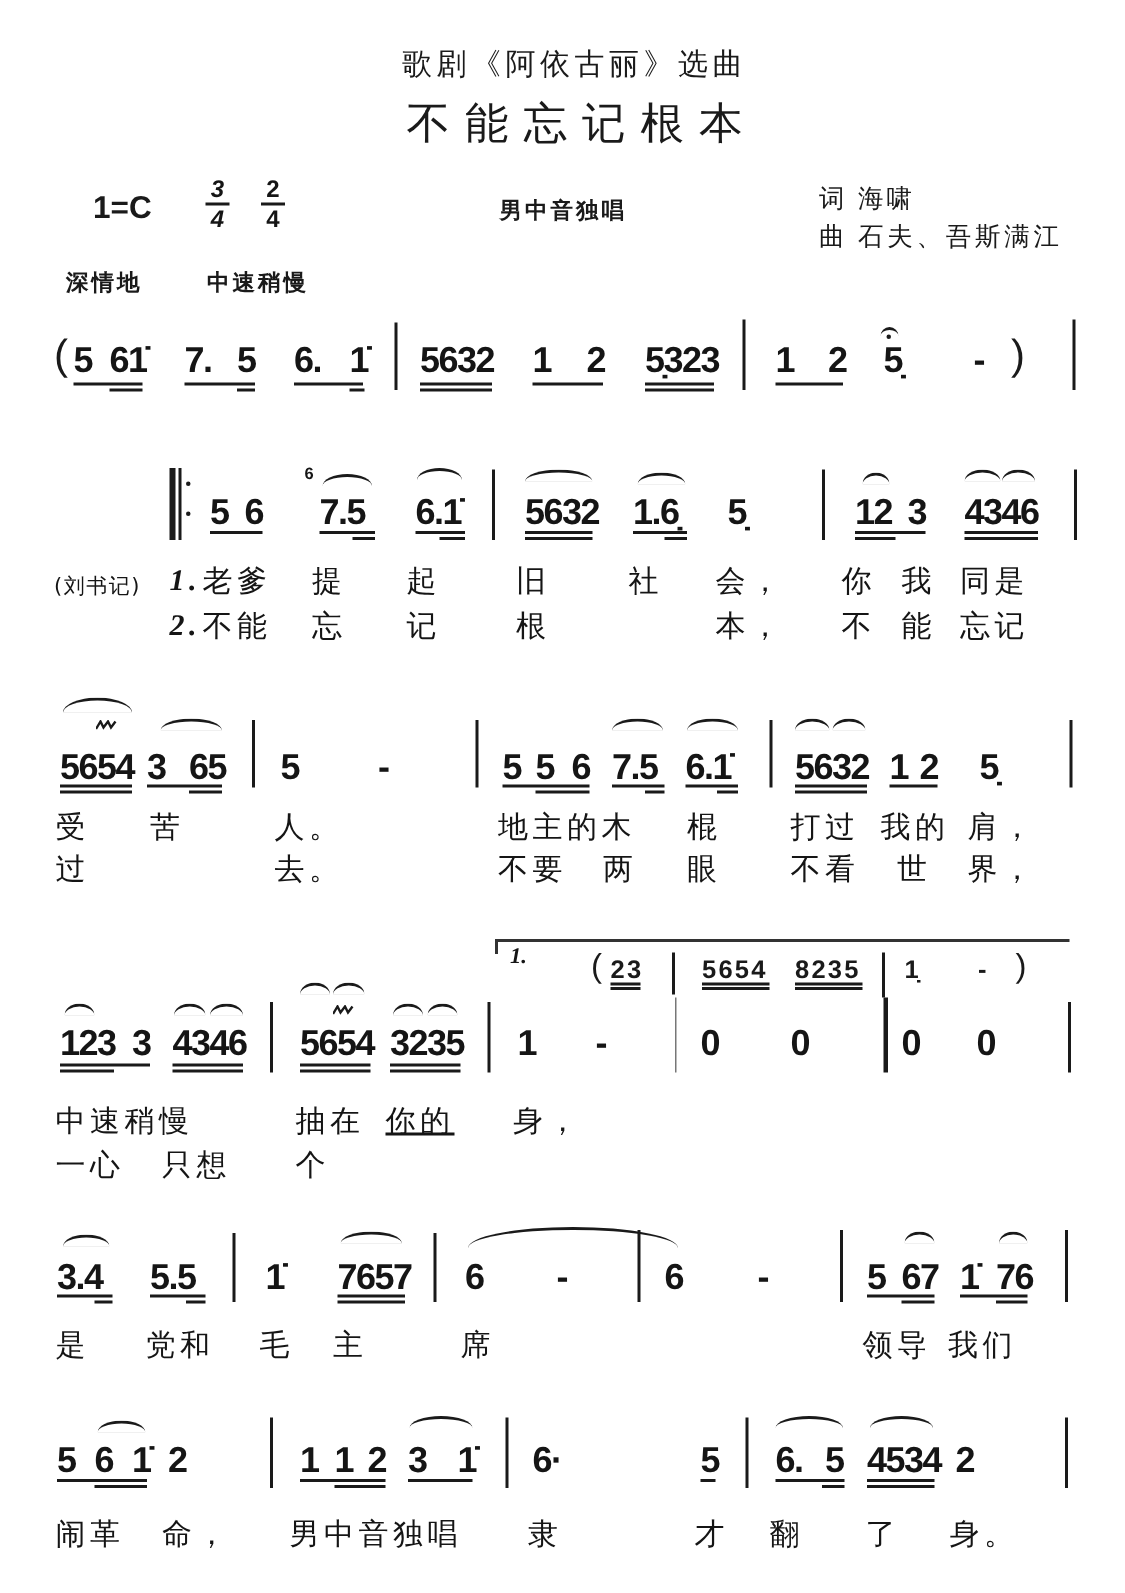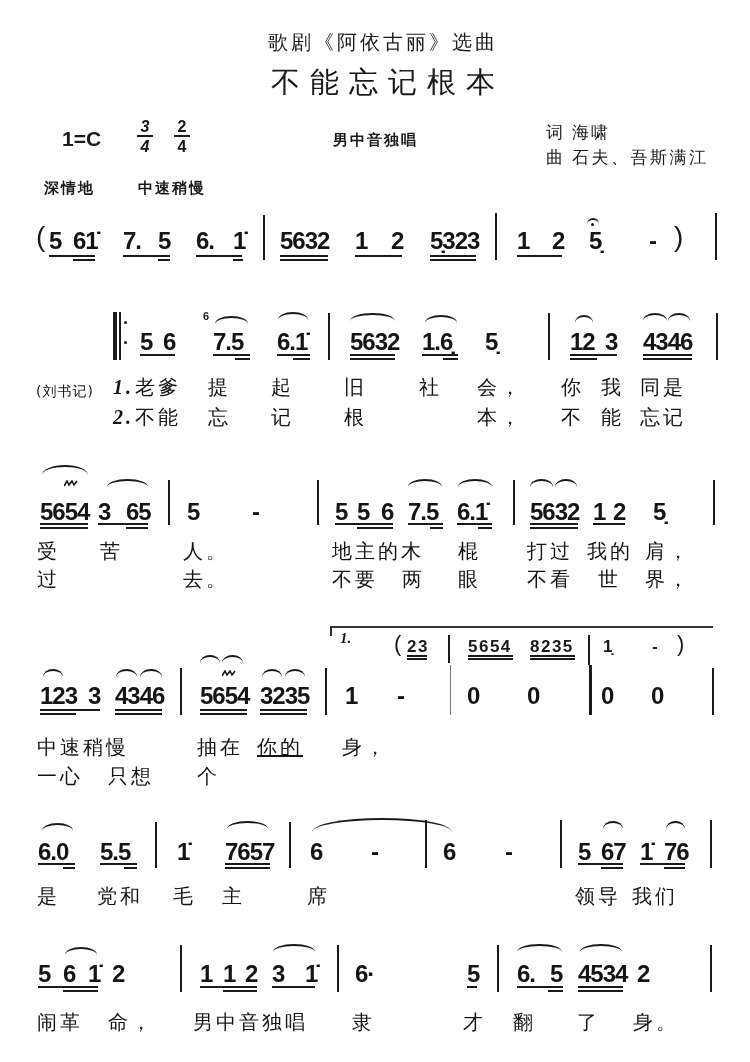--- a/index.html
+++ b/index.html
@@ -274,21 +274,21 @@
     <div class="ly" style="left:37px;top:736px;">中速稍慢</div>
     <div class="ly" style="left:197px;top:736px;">抽在</div>
     <div class="ly" style="left:257px;top:736px;text-decoration:underline;">你的</div>
     <div class="ly" style="left:342px;top:736px;">身，</div>
     <div class="ly" style="left:37px;top:765px;">一心</div>
     <div class="ly" style="left:108px;top:765px;">只想</div>
     <div class="ly" style="left:197px;top:765px;">个</div>
   </div>
 
   <div>
-    <div class="n" style="left:38px;top:840px;">6.0</div>
+    <div class="n" style="left:38px;top:840px;">3.4</div>
     <div class="n" style="left:100px;top:840px;">5.5</div>
     <div class="b" style="left:155px;top:822px;height:46px;"></div>
     <div class="n" style="left:177px;top:840px;">1̇</div>
     <div class="n" style="left:225px;top:840px;">7657</div>
     <div class="b" style="left:289px;top:822px;height:46px;"></div>
     <div class="n" style="left:310px;top:840px;">6</div>
     <div class="n" style="left:371px;top:840px;">-</div>
     <div class="b" style="left:425px;top:820px;height:48px;"></div>
     <div class="n" style="left:443px;top:840px;">6</div>
     <div class="n" style="left:505px;top:840px;">-</div>

